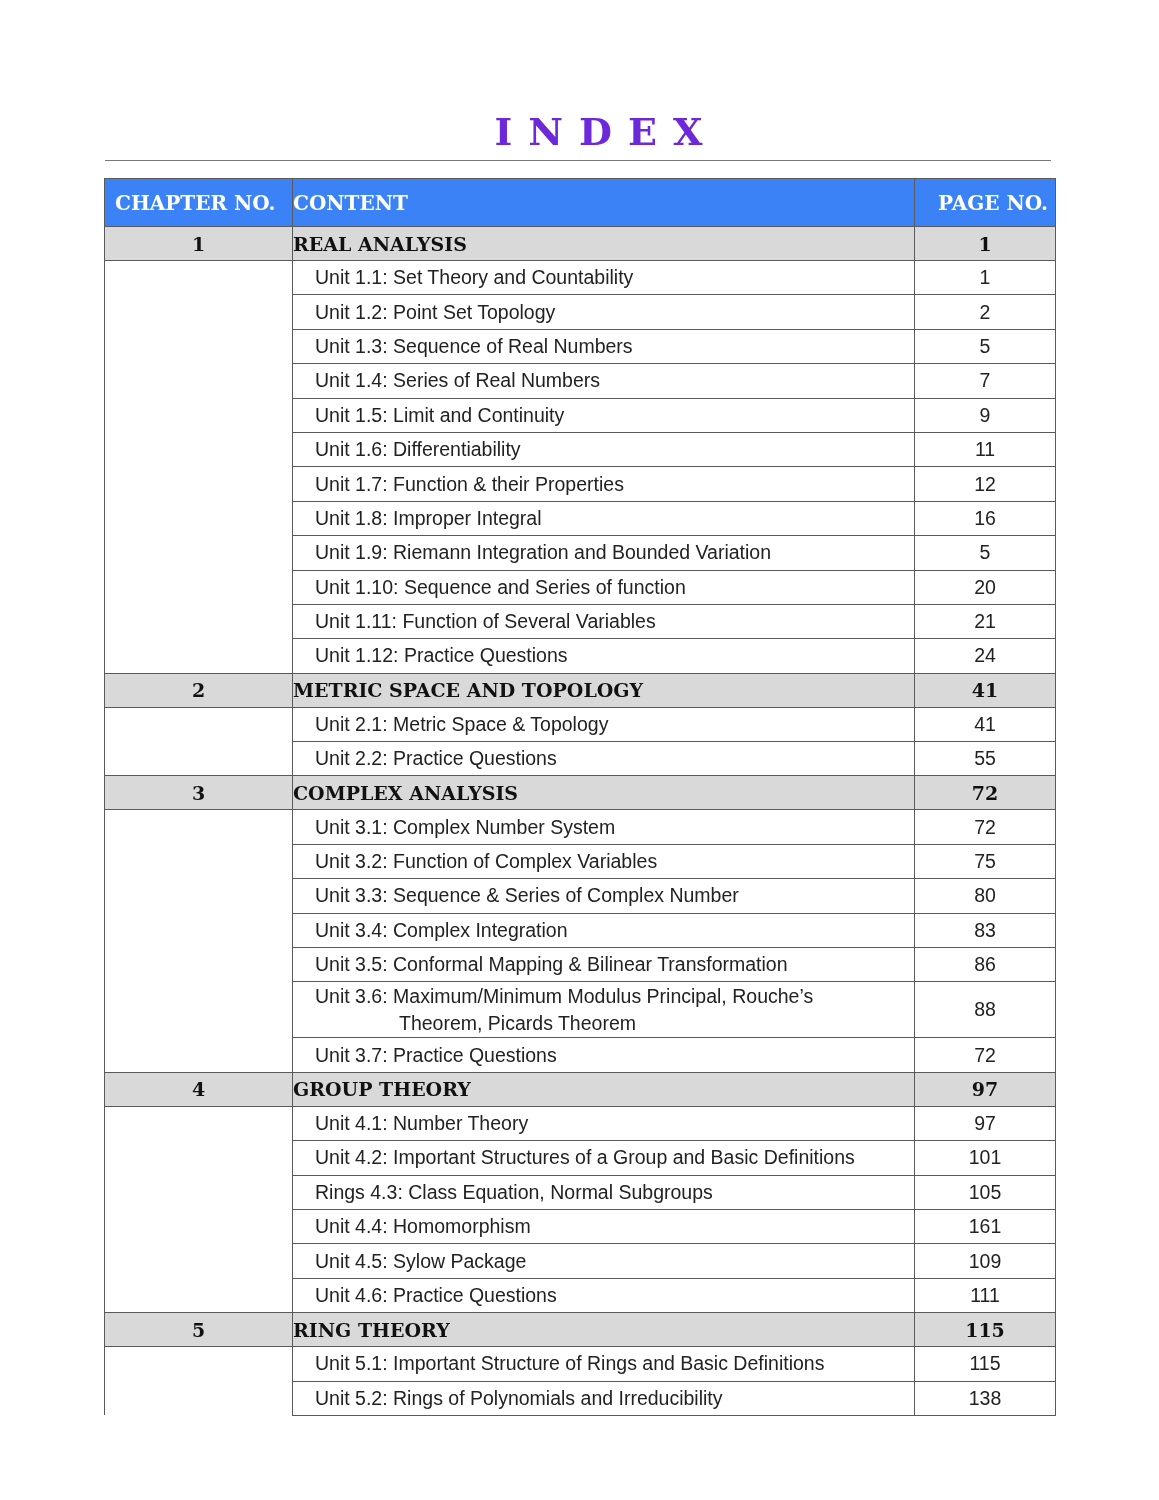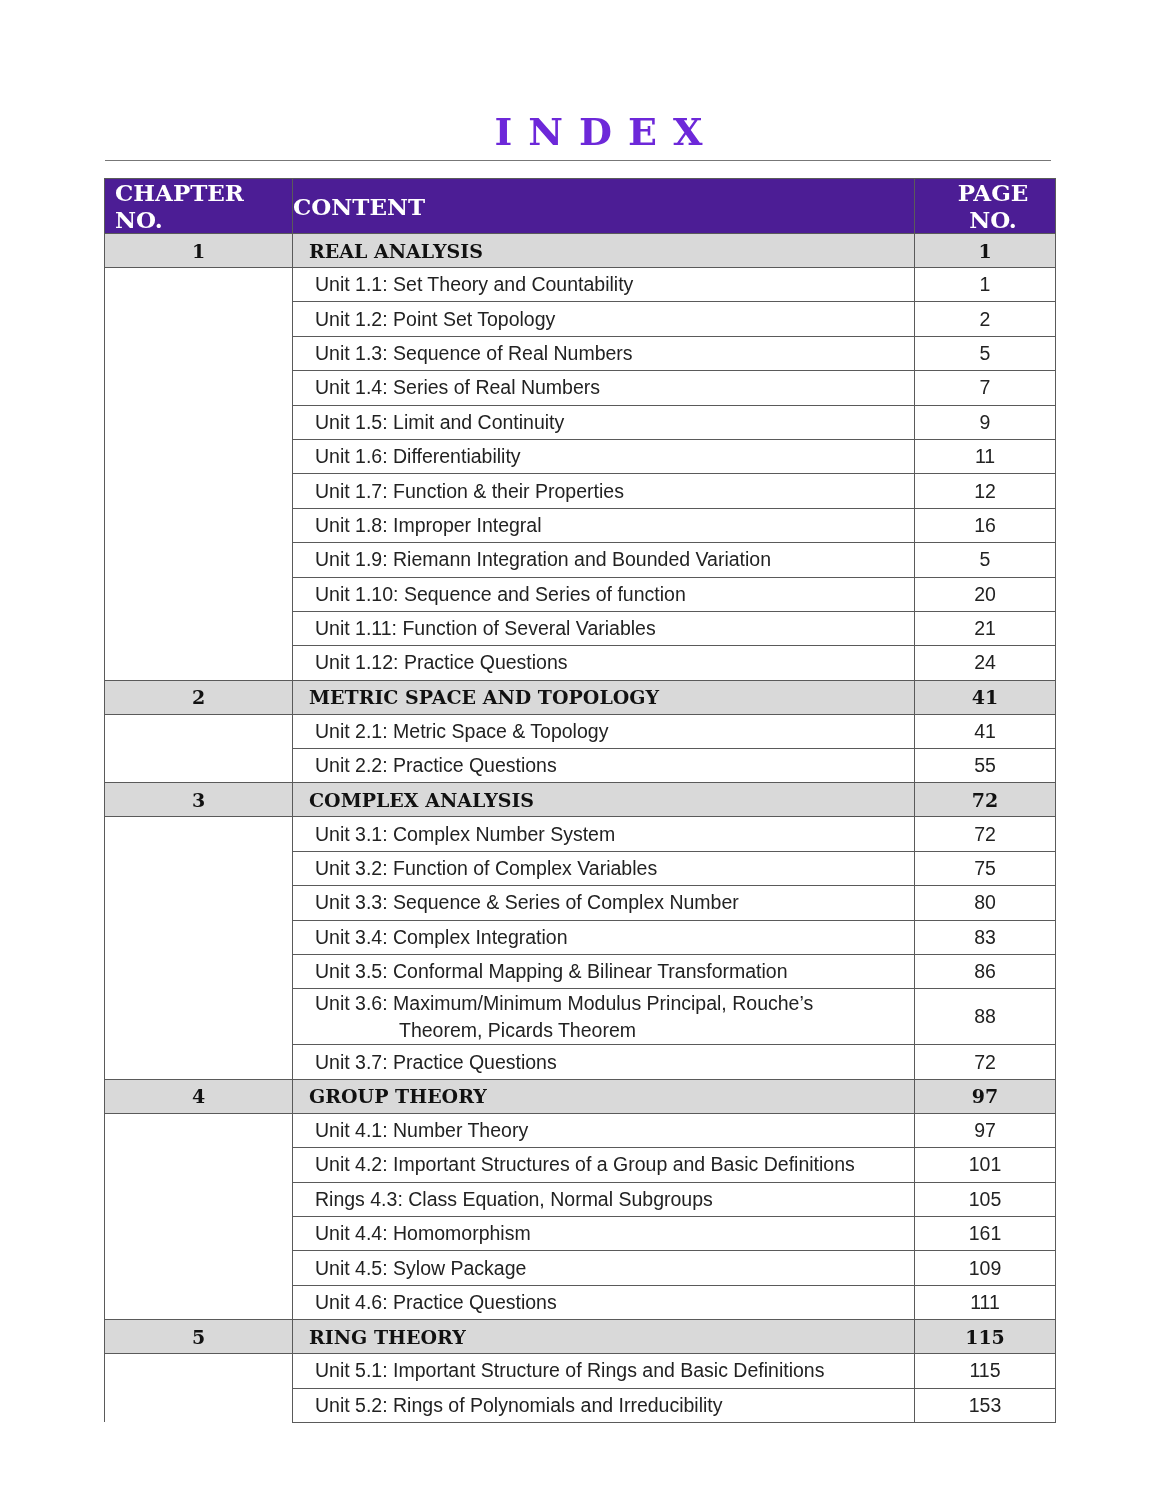--- a/index.html
+++ b/index.html
@@ -17,33 +17,33 @@
     position: absolute; left: 104px; top: 178px; width: 951px;
     border-collapse: collapse; table-layout: fixed;
   }
   table.index col.c1 { width: 188px; }
   table.index col.c2 { width: 622px; }
   table.index col.c3 { width: 141px; }
   table.index td, table.index th {
     border: 1.5px solid #5a5a5a; padding: 0; margin: 0; box-sizing: border-box;
   }
   thead th {
-    background: #4c1d95; color: #fff; height: 36px;
-    font-family: "DejaVu Serif", serif; font-weight: bold; font-size: 23px;
+    background: #3b82f6; color: #fff; height: 48px;
+    font-family: "DejaVu Serif", serif; font-weight: bold; font-size: 20px;
     text-align: left; padding-left: 10px; border-color: #000;
     border-right-color: #555;
   }
   thead th.c3 { text-align: center; padding-left: 16px; }
   thead th.c1 { padding-left: 10px; }
   tr.chapter td {
     background: #d9d9d9; height: 34px;
     font-family: "DejaVu Serif", serif; font-weight: bold; font-size: 19px; color: #111;
   }
   tr.chapter td.num { text-align: center; }
-  tr.chapter td.content { padding-left: 16px; }
+  tr.chapter td.content { padding-left: 0; }
   tr.chapter td.page { text-align: center; }
   tr.unit td {
     height: 34.4px; font-family: "Liberation Sans", sans-serif; font-size: 19.5px; color: #222;
   }
   tr.unit td.content { padding-left: 22px; }
   tr.unit td.page { text-align: center; }
   tr.unit td.blank { border-top: none; border-bottom: none; }
   tr.unit.tall td { height: 56px; }
   .wrap-text { display: block; line-height: 27px; }
   .wrap-second { display: block; padding-left: 84px; line-height: 27px; }
@@ -208,16 +208,16 @@
         <td class="content">RING THEORY</td>
         <td class="page">115</td>
       </tr>
       <tr class="unit">
         <td class="blank" rowspan="2"></td>
         <td class="content">Unit 5.1: Important Structure of Rings and Basic Definitions</td>
         <td class="page">115</td>
       </tr>
       <tr class="unit">
         <td class="content">Unit 5.2: Rings of Polynomials and Irreducibility</td>
-        <td class="page">153</td>
+        <td class="page">138</td>
       </tr>
     </tbody>
 </table>
 
 </body></html>

